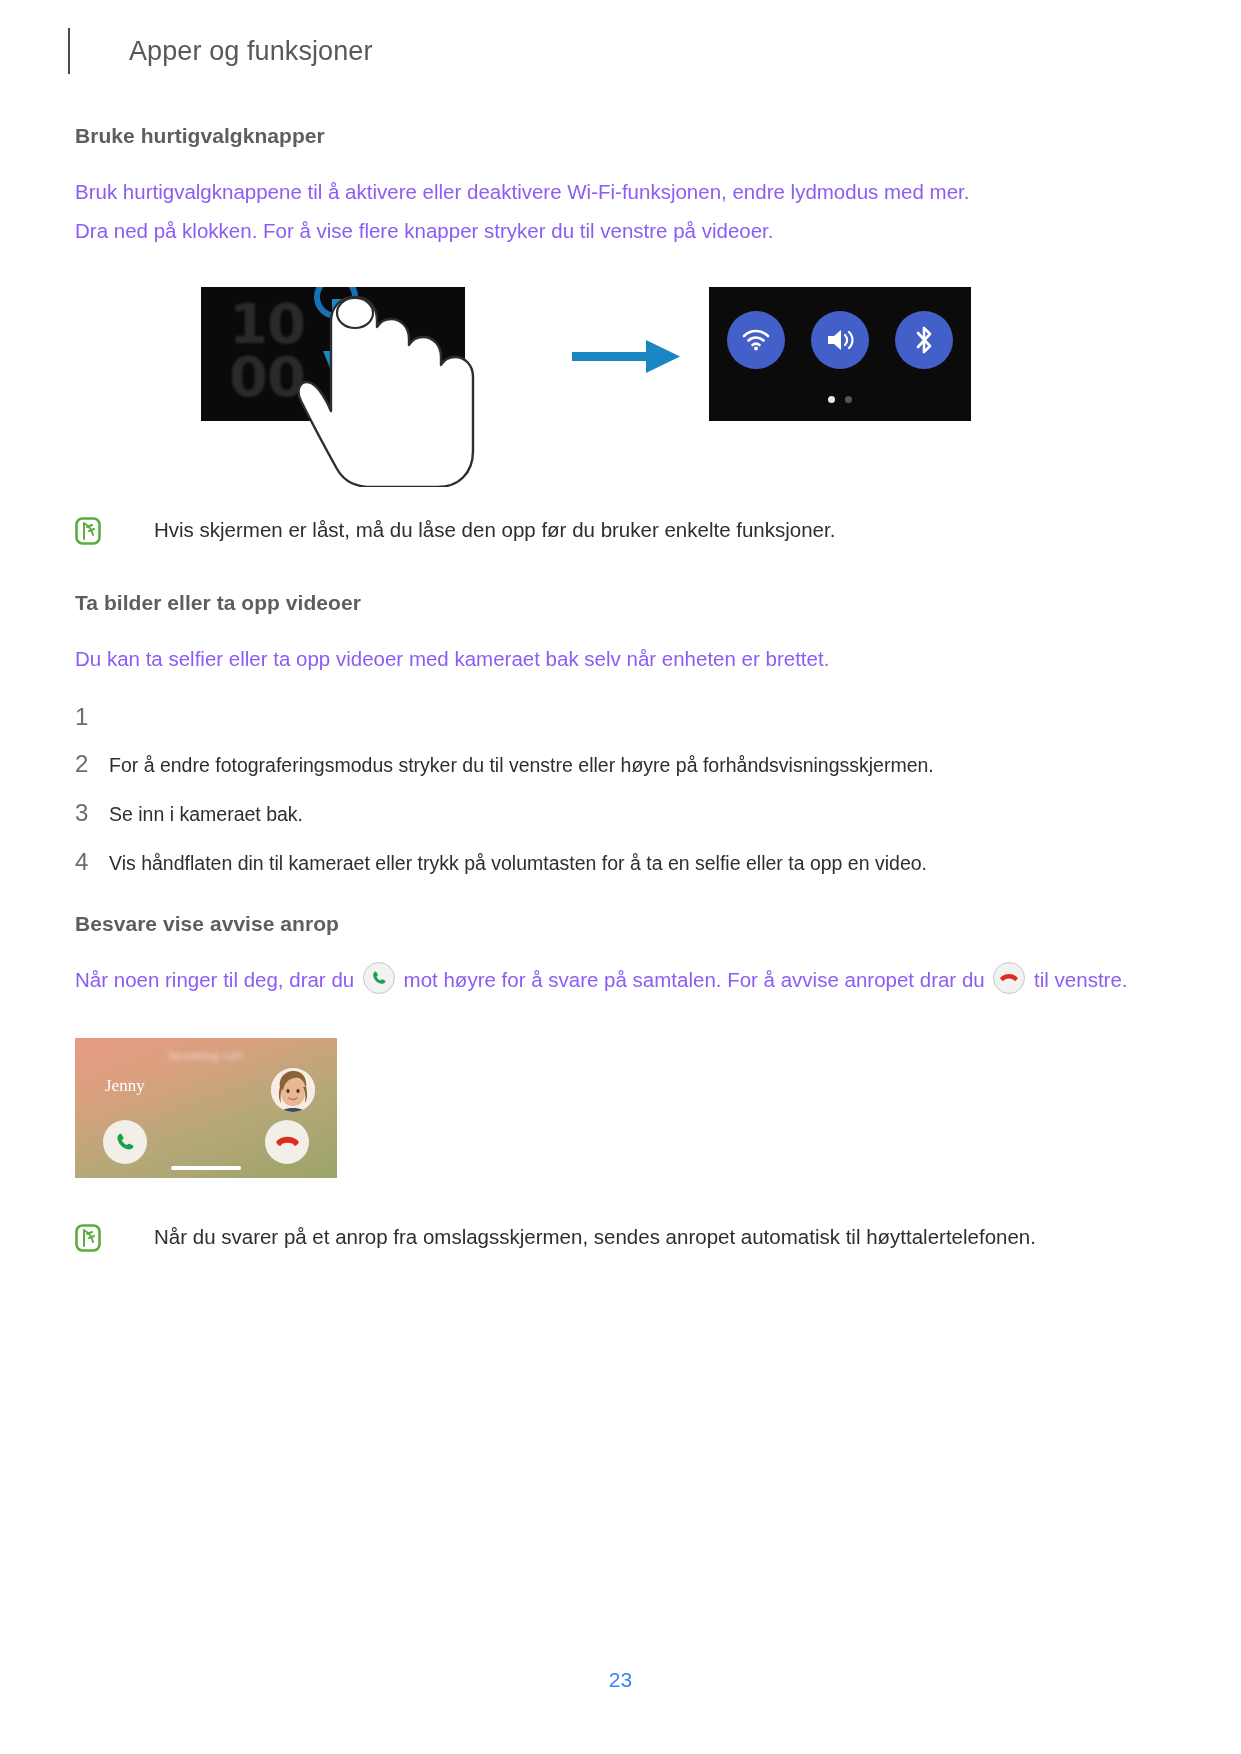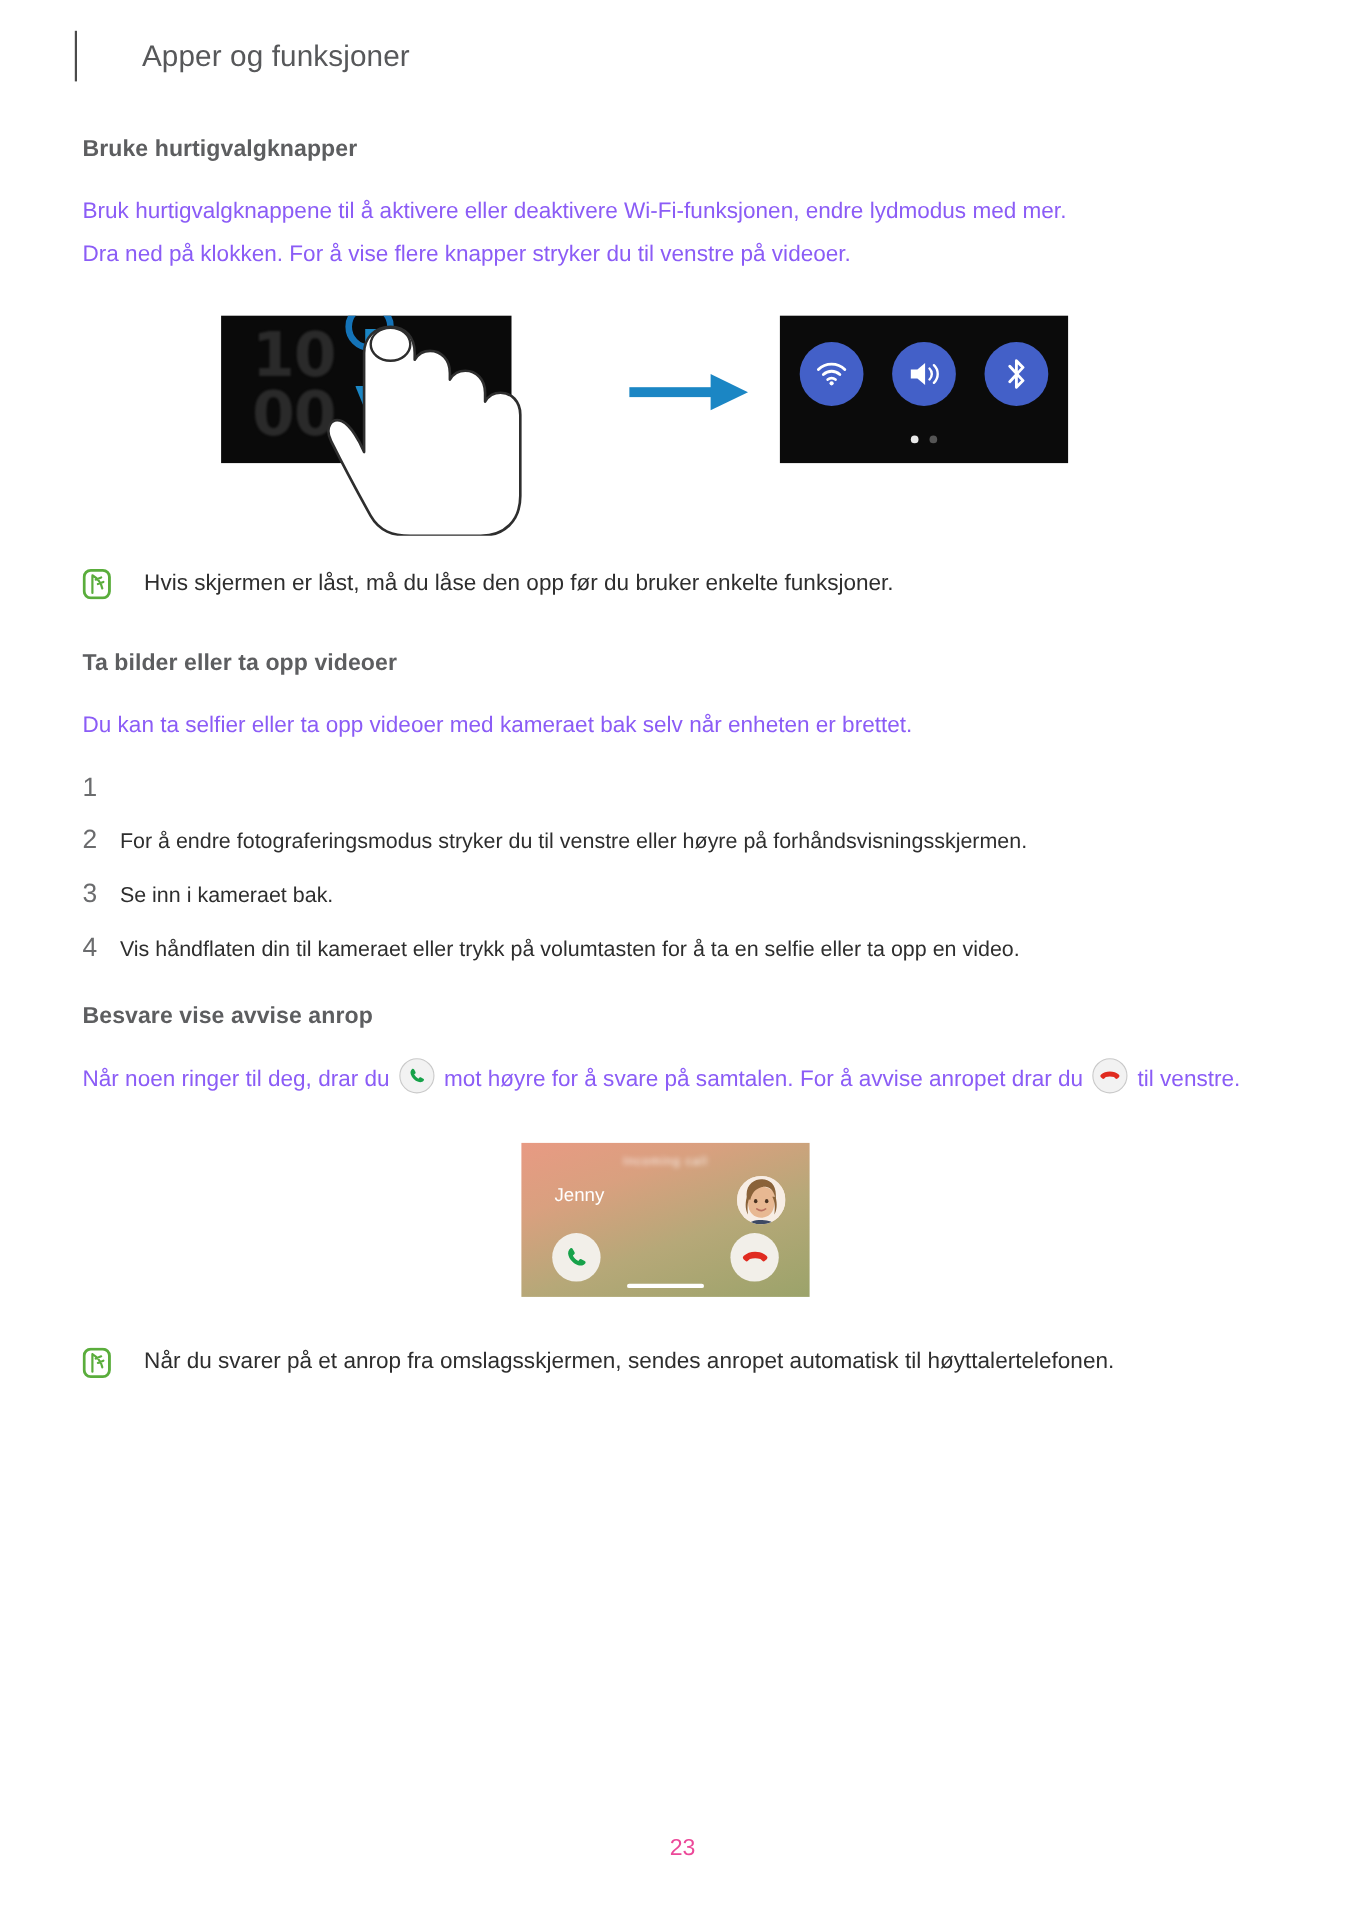--- a/index.html
+++ b/index.html
@@ -186,20 +186,21 @@
     flex: 0 0 auto;
     width: 26px;
     height: 28px;
     margin-right: 30px;
     margin-top: 2px;
   }
   .note-text {
     font-size: 20.5px;
     line-height: 1.5;
     color: #2e2e2e;
+    margin-left: 23px;
   }
 
   
   ol.numlist { margin: 0; padding: 0; list-style: none; }
   ol.numlist li {
     display: flex;
     align-items: baseline;
     margin-bottom: 19px;
   }
   .num {
@@ -222,21 +223,21 @@
     border: 1px solid #c9c9c9;
     position: relative;
     margin: 0 3px;
   }
   .inline-icon svg { position: absolute; left: 50%; top: 50%; transform: translate(-50%,-50%); }
 
   
   .call-figure {
     margin-top: 40px;
     display: flex;
-    justify-content: center;
+    font-family: Liberation Serif, serif;
   }
   .call-screen {
     position: relative;
     width: 262px;
     height: 140px;
     background: linear-gradient(160deg, #e89a83 0%, #d9a07f 28%, #b6a878 60%, #9ba36a 100%);
     overflow: hidden;
   }
   .call-status {
     position: absolute;
@@ -291,21 +292,21 @@
   }
 
   
   .page-number {
     position: absolute;
     bottom: 62px;
     left: 0;
     width: 100%;
     text-align: center;
     font-size: 21px;
-    color: #ec4899;
+    color: #3b82f6;
   }
 </style>
 </head>
 <body>
 
 <div class="page-header">
   <div class="header-rule"></div>
   <div class="header-title">Apper og funksjoner</div>
 </div>
 

